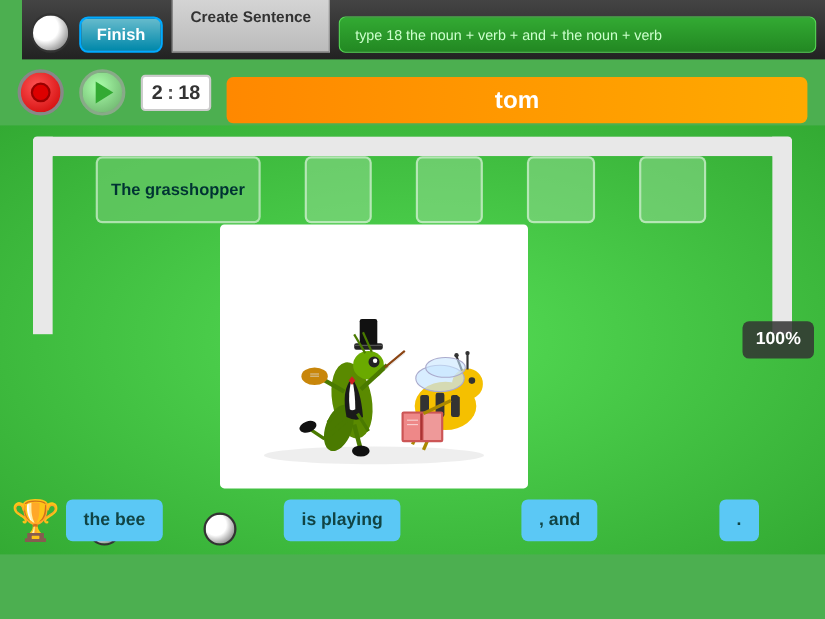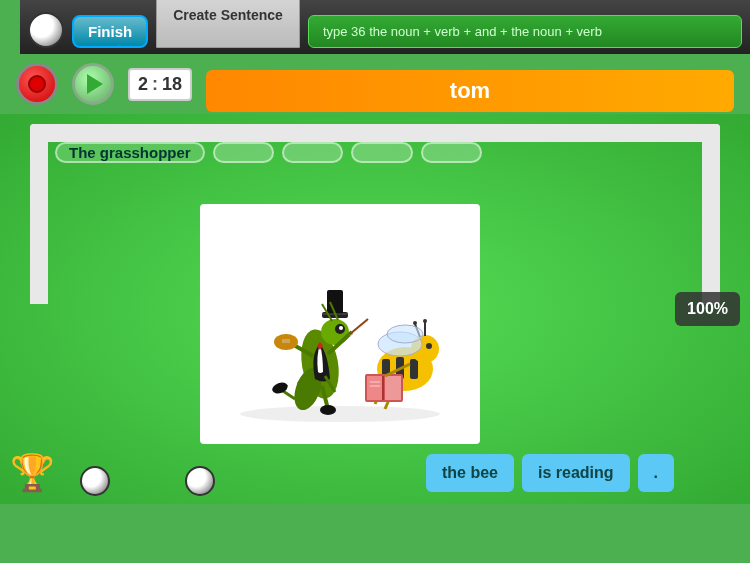--- a/index.html
+++ b/index.html
@@ -176,28 +176,29 @@
       top: 28px;
       left: 55px;
       right: 55px;
       display: flex;
       gap: 8px;
     }
 
     .word-tile {
       background: rgba(100, 200, 100, 0.7);
       border: 2px solid rgba(255,255,255,0.5);
-      border-radius: 18px;
-      padding: 0 12px;
+      border-radius: 6px;
+      padding: 20px 12px;
       font-size: 15px;
       font-weight: bold;
       color: #155;
       cursor: pointer;
       min-width: 60px;
       text-align: center;
+      margin-left: 32px;
     }
 
     .word-tile.filled {
       background: rgba(100, 200, 100, 0.8);
       color: #033;
     }
 
     .word-tile.empty {
       background: rgba(150, 220, 150, 0.5);
       color: transparent;
@@ -249,24 +250,24 @@
       border-radius: 50%;
       background: radial-gradient(circle at 35% 35%, #fff 40%, #555 100%);
       border: 2px solid #333;
     }
 
     
     .word-bank {
       position: absolute;
       bottom: 12px;
       left: 60px;
-      right: 76px;
+      right: 60px;
       display: flex;
       gap: 8px;
-      justify-content: flex-end;
+      justify-content: space-between;
     }
 
     .word-bank-tile {
       background: #5bc8f5;
       border: none;
       border-radius: 6px;
       padding: 10px 16px;
       font-size: 16px;
       font-weight: bold;
       color: #144;
@@ -286,21 +287,21 @@
       transform: translate(-50%, -50%);
     }
   </style>
 </head>
 <body>
 
 <div class="top-bar">
   <div class="soccer-ball-icon"></div>
   <button class="finish-btn">Finish</button>
   <div class="create-sentence-tab">Create Sentence</div>
-  <div class="instruction-bar">type 36 the noun + verb + and + the noun + verb</div>
+  <div class="instruction-bar">type 18 the noun + verb + and + the noun + verb</div>
 </div>
 
 <div class="controls-row">
   <div class="record-btn">
     <div class="record-inner"></div>
   </div>
   <div class="play-btn">
     <div class="play-triangle"></div>
   </div>
   <div class="timer-box">
@@ -412,16 +413,17 @@
 
   <div class="score-badge">100%</div>
 
   <div class="trophy-icon">🏆</div>
 
   <div class="soccer-deco" style="bottom:8px; left:80px;"></div>
   <div class="soccer-deco" style="bottom:8px; left:185px;"></div>
 
   <div class="word-bank">
     <button class="word-bank-tile">the bee</button>
-    <button class="word-bank-tile">is reading</button>
+    <button class="word-bank-tile">is playing</button>
+    <button class="word-bank-tile">, and</button>
     <button class="word-bank-tile">.</button>
   </div>
 </div>
 
 </body></html>

